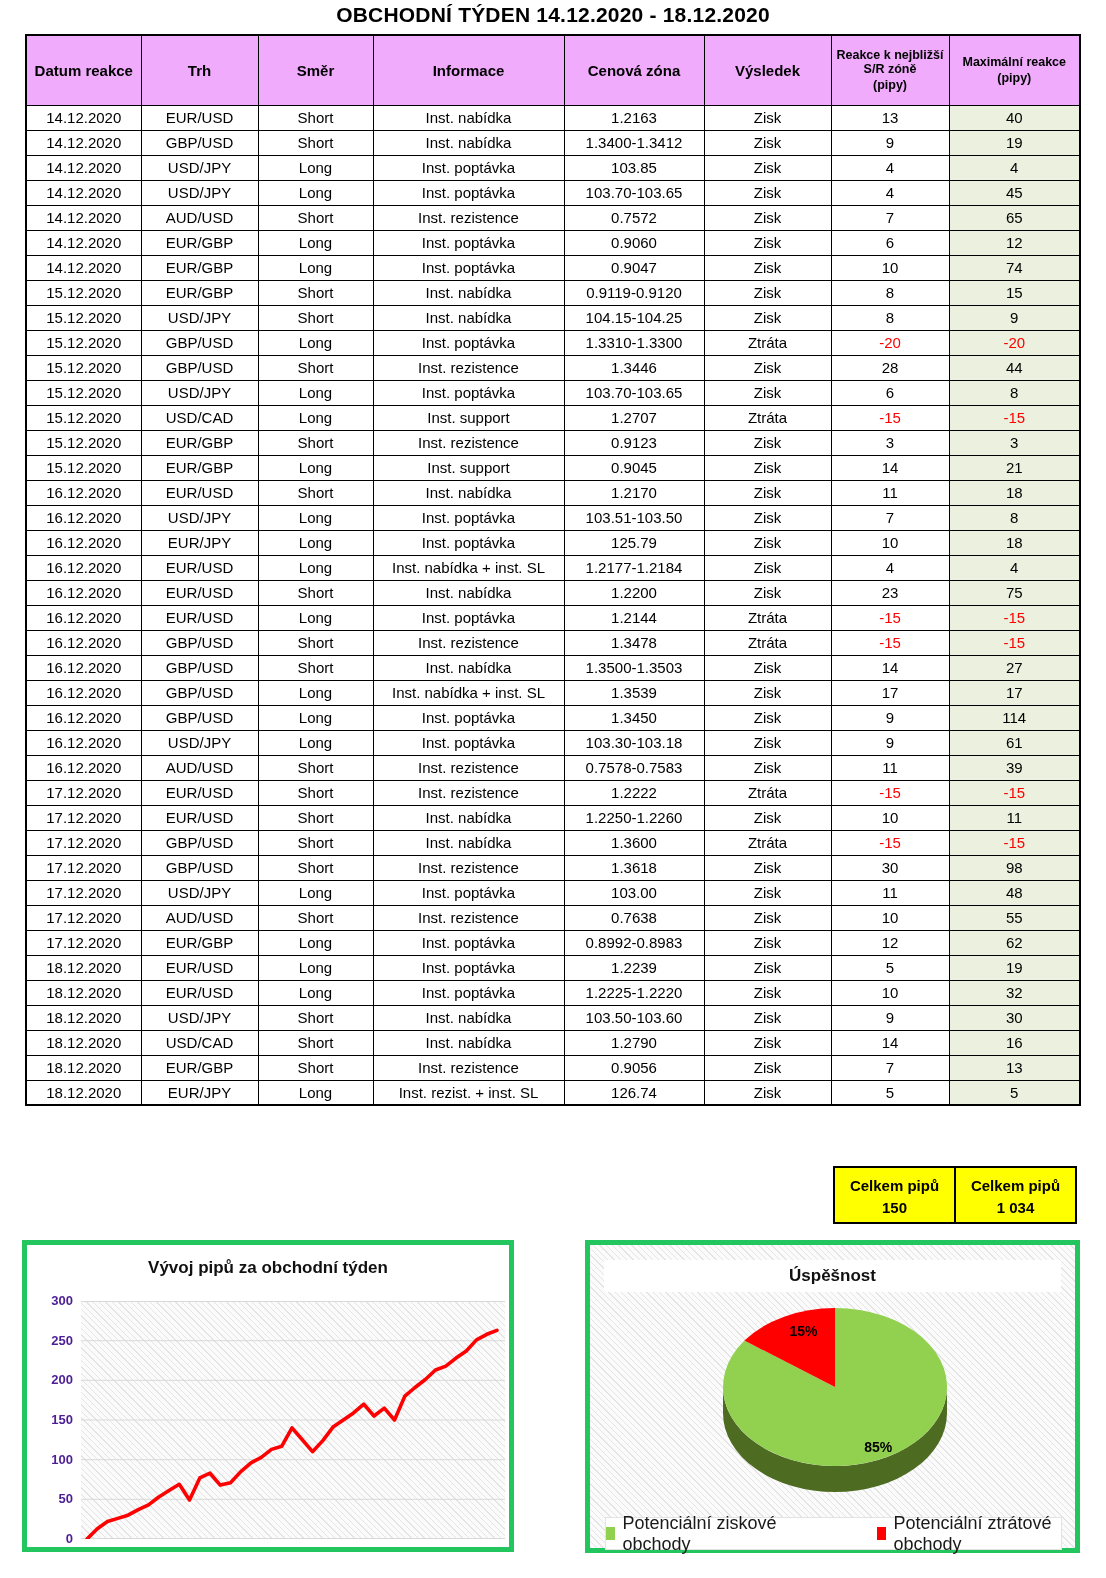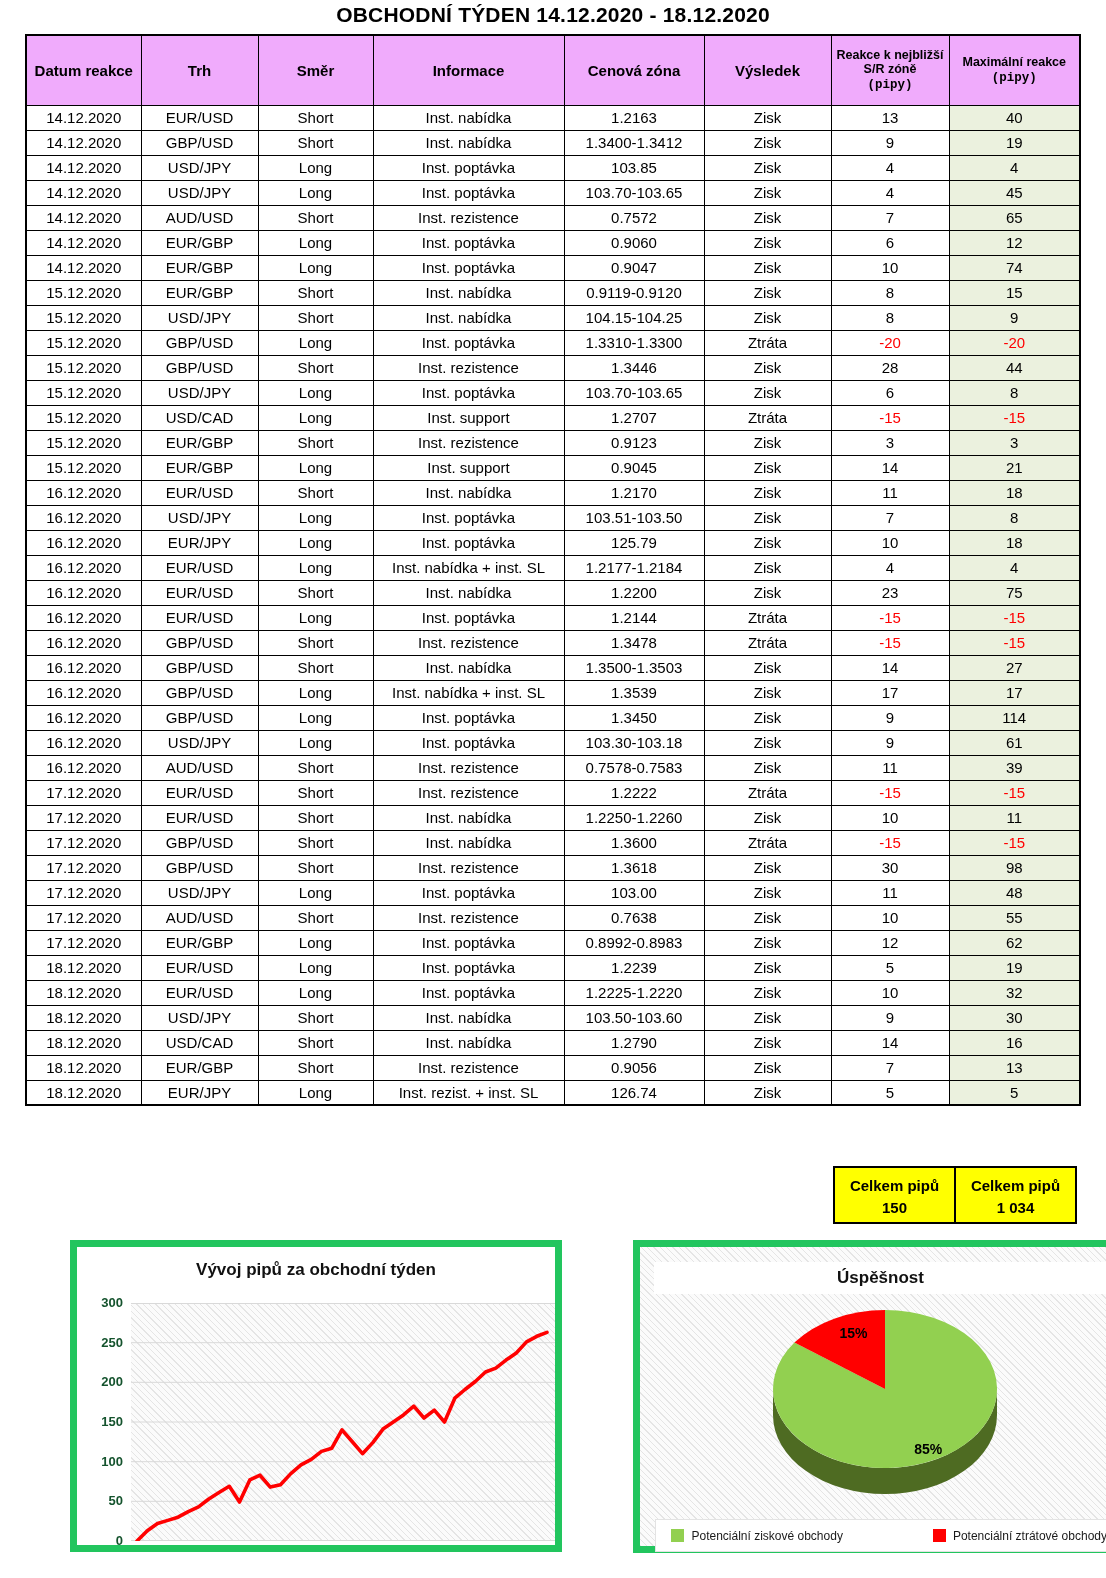--- a/index.html
+++ b/index.html
@@ -17,71 +17,71 @@
     position:absolute; left:25px; top:34px; width:1054px;
     border-collapse:collapse; table-layout:fixed; border:2px solid #000;
   }
   table.trades th, table.trades td { border:1px solid #000; text-align:center; }
   table.trades thead th {
     background:#f0abfc; font-size:15px; font-weight:bold;
     height:70px; vertical-align:middle; padding:2px;
   }
   table.trades thead th:nth-child(7),
   table.trades thead th:nth-child(8) { font-size:12.5px; }
-  table.trades thead th .unit:not(:empty) { margin-top:2px;font-family:Liberation Mono, monospace; }
+  table.trades thead th .unit:not(:empty) { margin-top:2px; }
   table.trades tbody td {
     height:25px; font-size:15px; padding:0 2px; background:#fff;
     white-space:nowrap; overflow:hidden;
   }
   table.trades tbody td:nth-child(8) { background:#EBF1DE; }
   table.trades tbody td.neg { color:#FF0000;margin-left:32px; }
   
   .totals { position:absolute; left:833px; top:1166px; display:flex; }
   .total-box {
     width:123px; border:2px solid #000; background:#FFFF00;
     text-align:center; font-weight:bold; font-size:15px; padding:7px 0 4px 0;
   }
   .total-box + .total-box { margin-left:-2px; }
   .total-box .t-label { line-height:22px; }
   .total-box .t-value { line-height:21px; }
   
-  .chart-box { position:absolute; border:7px solid #22c55e; background:#fff;margin-left:48px; }
+  .chart-box { position:absolute; border:5px solid #22c55e; background:#fff; }
   .hatch {
     background-color:#fbfbfb;
     background-image:repeating-linear-gradient(45deg,
       rgba(150,150,150,0.22) 0px, rgba(150,150,150,0.22) 1px,
       transparent 1px, transparent 4.5px);
   }
   #line-chart { left:22px; top:1240px; width:492px; height:312px; }
   #line-chart .chart-title {
     position:absolute; top:13px; left:0; width:100%; text-align:center;
     font-size:17px; font-weight:600; color:#111;
   }
   #line-plot { position:absolute; left:54px; top:56px; width:424px; height:238px; }
   #line-plot svg { position:absolute; left:0; top:0; }
   .ytick {
     position:absolute; left:4px; width:42px; text-align:right;
-    font-size:13px; font-weight:bold; color:#14532d;
+    font-size:13px; font-weight:bold; color:#4c1d95;
   }
   #pie-chart { left:585px; top:1240px; width:495px; height:313px; }
   .pie-title-band {
     position:absolute; left:14px; right:14px; top:15px; height:32px;
     background:#fff; display:flex; align-items:center; justify-content:center;
   }
   .pie-title-band .chart-title { font-size:17px; font-weight:600; color:#111; }
   #pie-svg { position:absolute; left:0; top:40px; }
   .pie-label {
     position:absolute; transform:translate(-50%,-50%);
     font-size:14px; font-weight:bold; color:#000; white-space:nowrap;
   }
   .legend-band {
     position:absolute; left:15px; right:13px; top:272px; height:33px;
     background:#fff; border:1px solid #e3e3e3;
     display:flex; align-items:center; justify-content:flex-end; gap:90px;
-    font-size:12px; color:#1a1a1a;
+    font-size:18px; color:#1a1a1a;
   }
   .legend-item { display:flex; align-items:center; gap:7px; }
   .legend-swatch { width:13px; height:13px; display:inline-block; }
 </style>
 </head>
 <body>
 
 <div class="page-title">OBCHODNÍ TÝDEN 14.12.2020 - 18.12.2020</div>
 
 <table class="trades">

